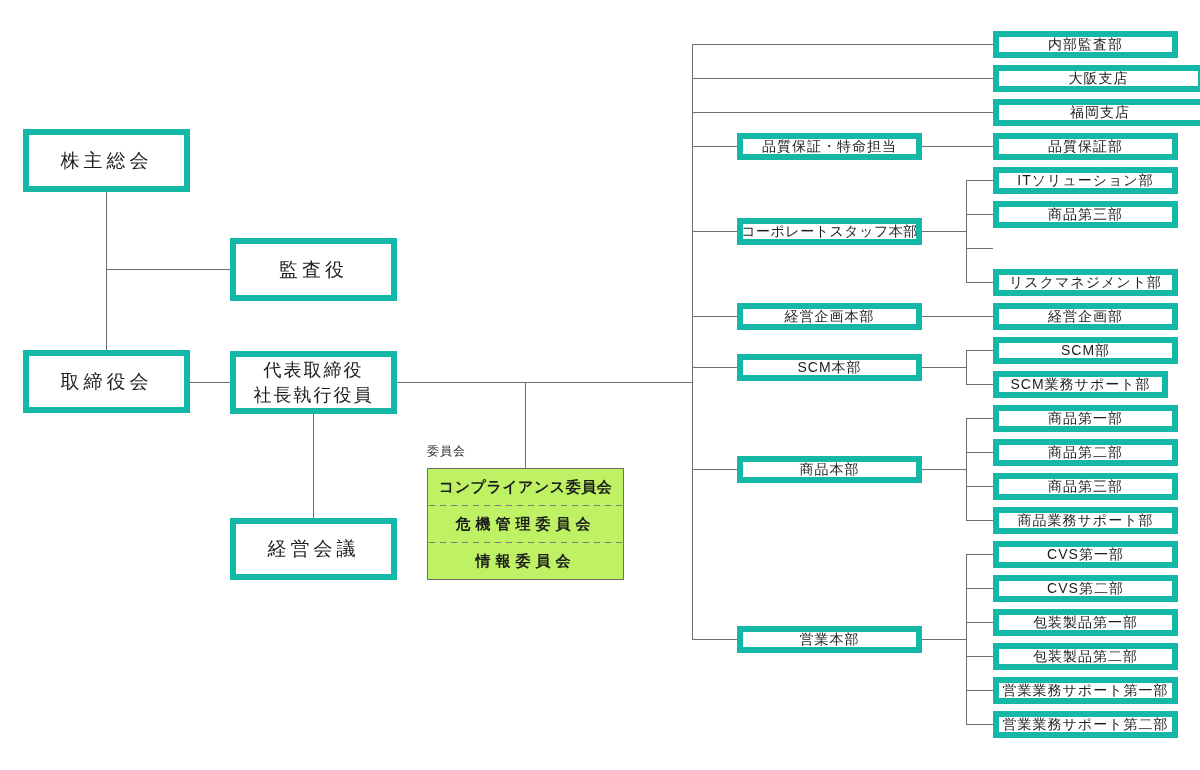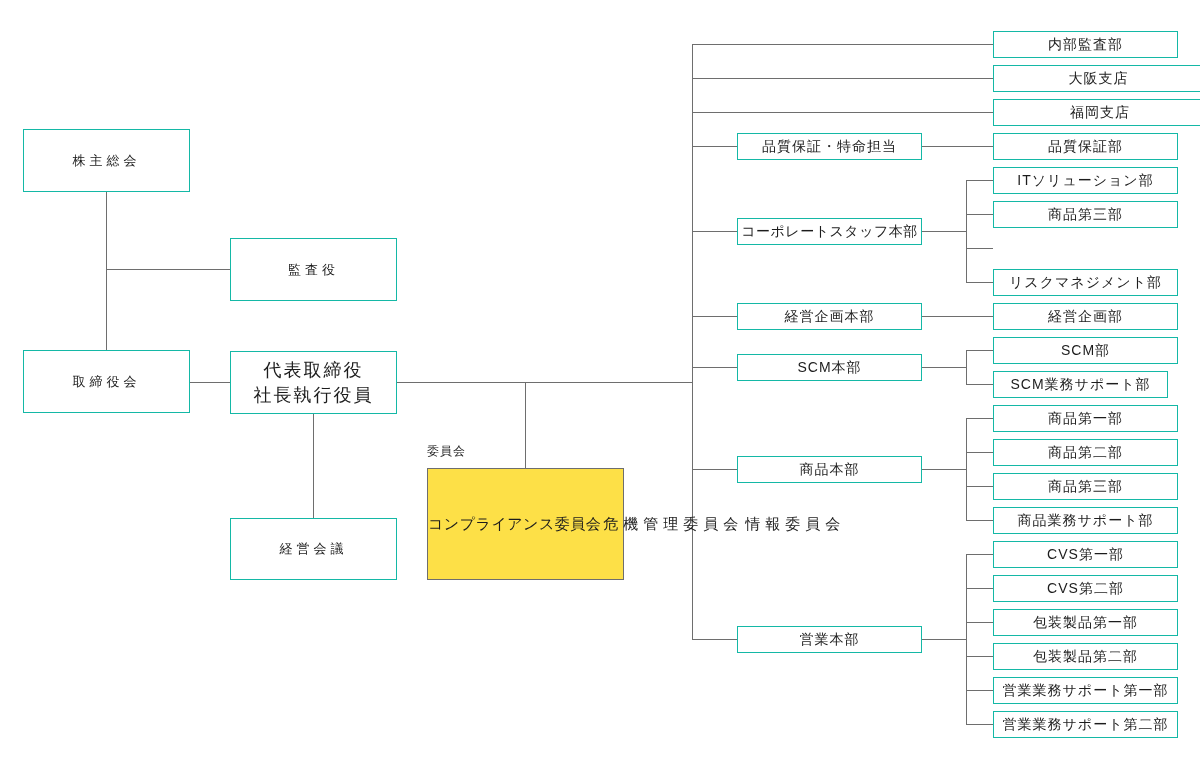--- a/index.html
+++ b/index.html
@@ -10,46 +10,47 @@
     background: #ffffff;
     font-family: "Liberation Sans", "DejaVu Sans", sans-serif;
     color: #1c1c1c;
     overflow: hidden;
   }
   .hl, .vl { position: absolute; background: #6e6e6e; }
   .hl { height: 1px; }
   .vl { width: 1px; }
   .box {
     position: absolute;
-    border: 1px solid #14b8a6;
+    border: 6px solid #14b8a6;
     background: #ffffff;
     display: flex;
     align-items: center;
     justify-content: center;
     text-align: center;
     box-sizing: border-box;
     white-space: nowrap;
   }
-  .box-lg { font-size: 13px; letter-spacing: 4px; }
+  .box-lg { font-size: 19px; letter-spacing: 4px; }
   .box-lg2 { font-size: 18px; letter-spacing: 2px; line-height: 1.35; }
   .box-md { font-size: 14px; letter-spacing: 1px; }
   .box-sm { font-size: 14px; letter-spacing: 1px; }
   .committee-label {
     position: absolute;
     font-size: 12px;
     letter-spacing: 1px;
     color: #1c1c1c;
   }
   .committee-box {
     position: absolute;
     border: 1px solid #6e6e6e;
-    background: #fde047;
+    background: #bef264;
     box-sizing: border-box;
     display: flex;
-    flex-direction: row;
+    flex-direction: column;
+    font-weight: bold;
   }
   .committee-row {
     flex: 1;
     display: flex;
     align-items: center;
     justify-content: center;
     font-size: 15px;
     white-space: nowrap;
   }
   .ls-tight { letter-spacing: 0.5px; }

